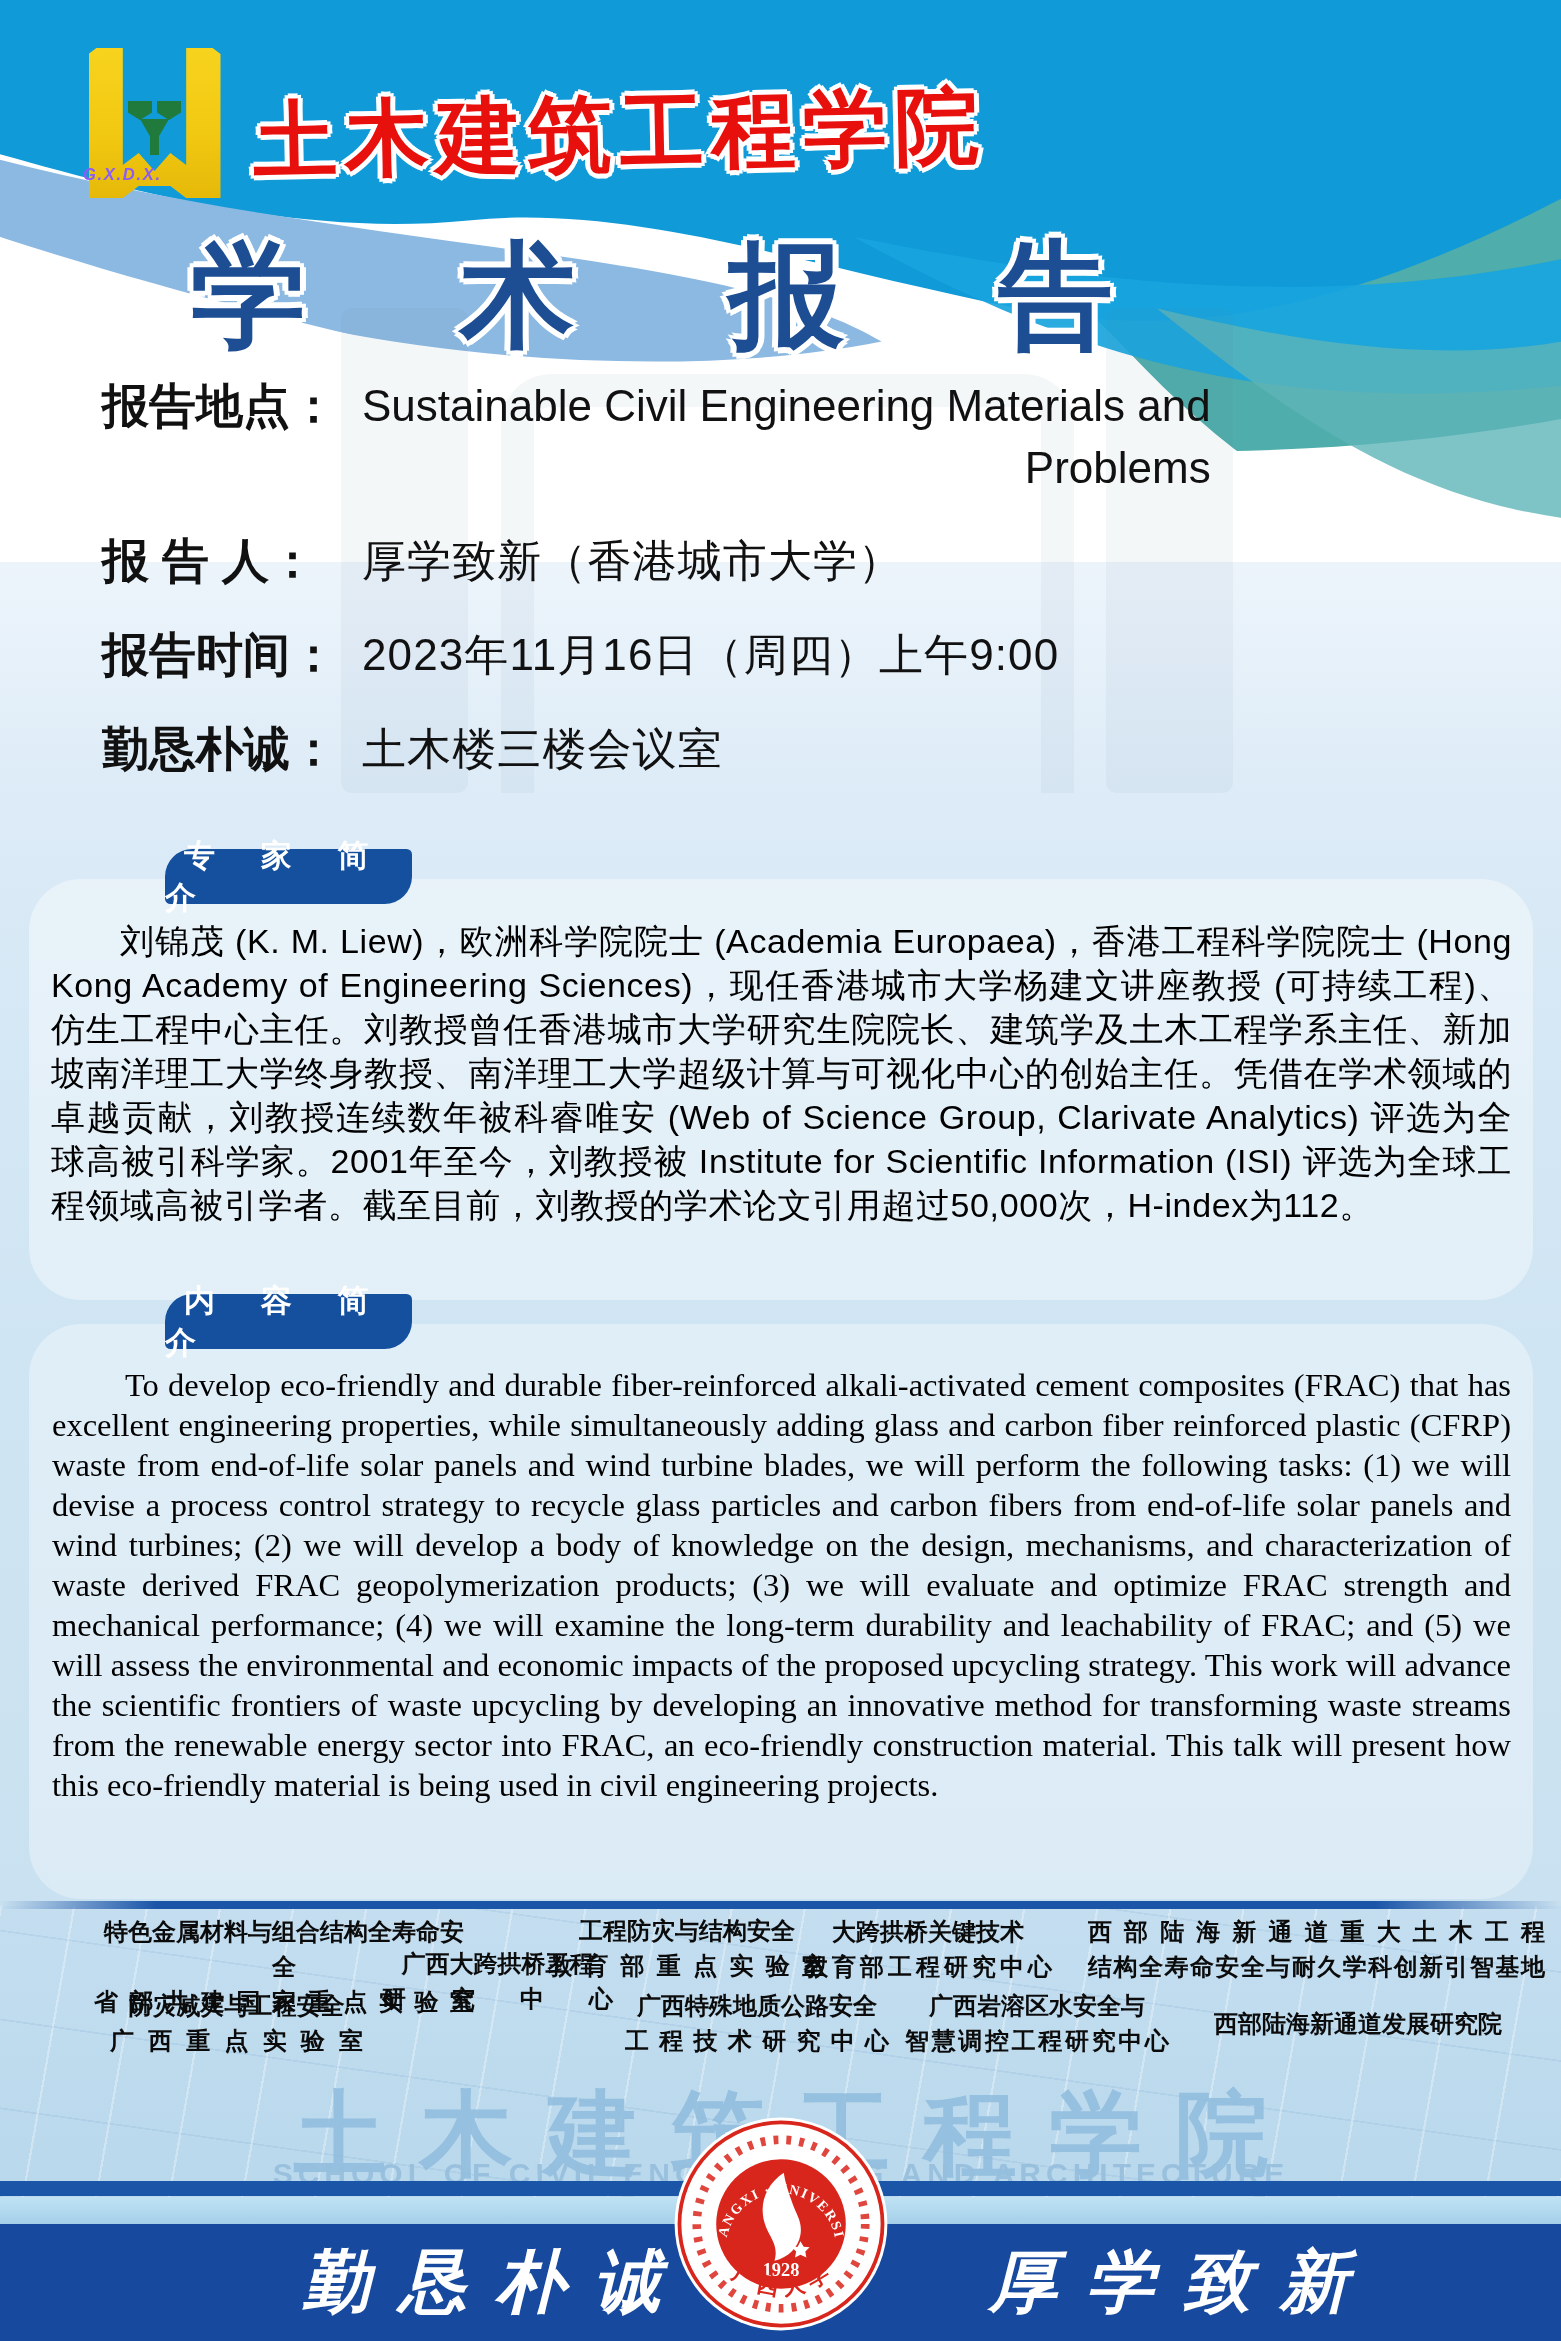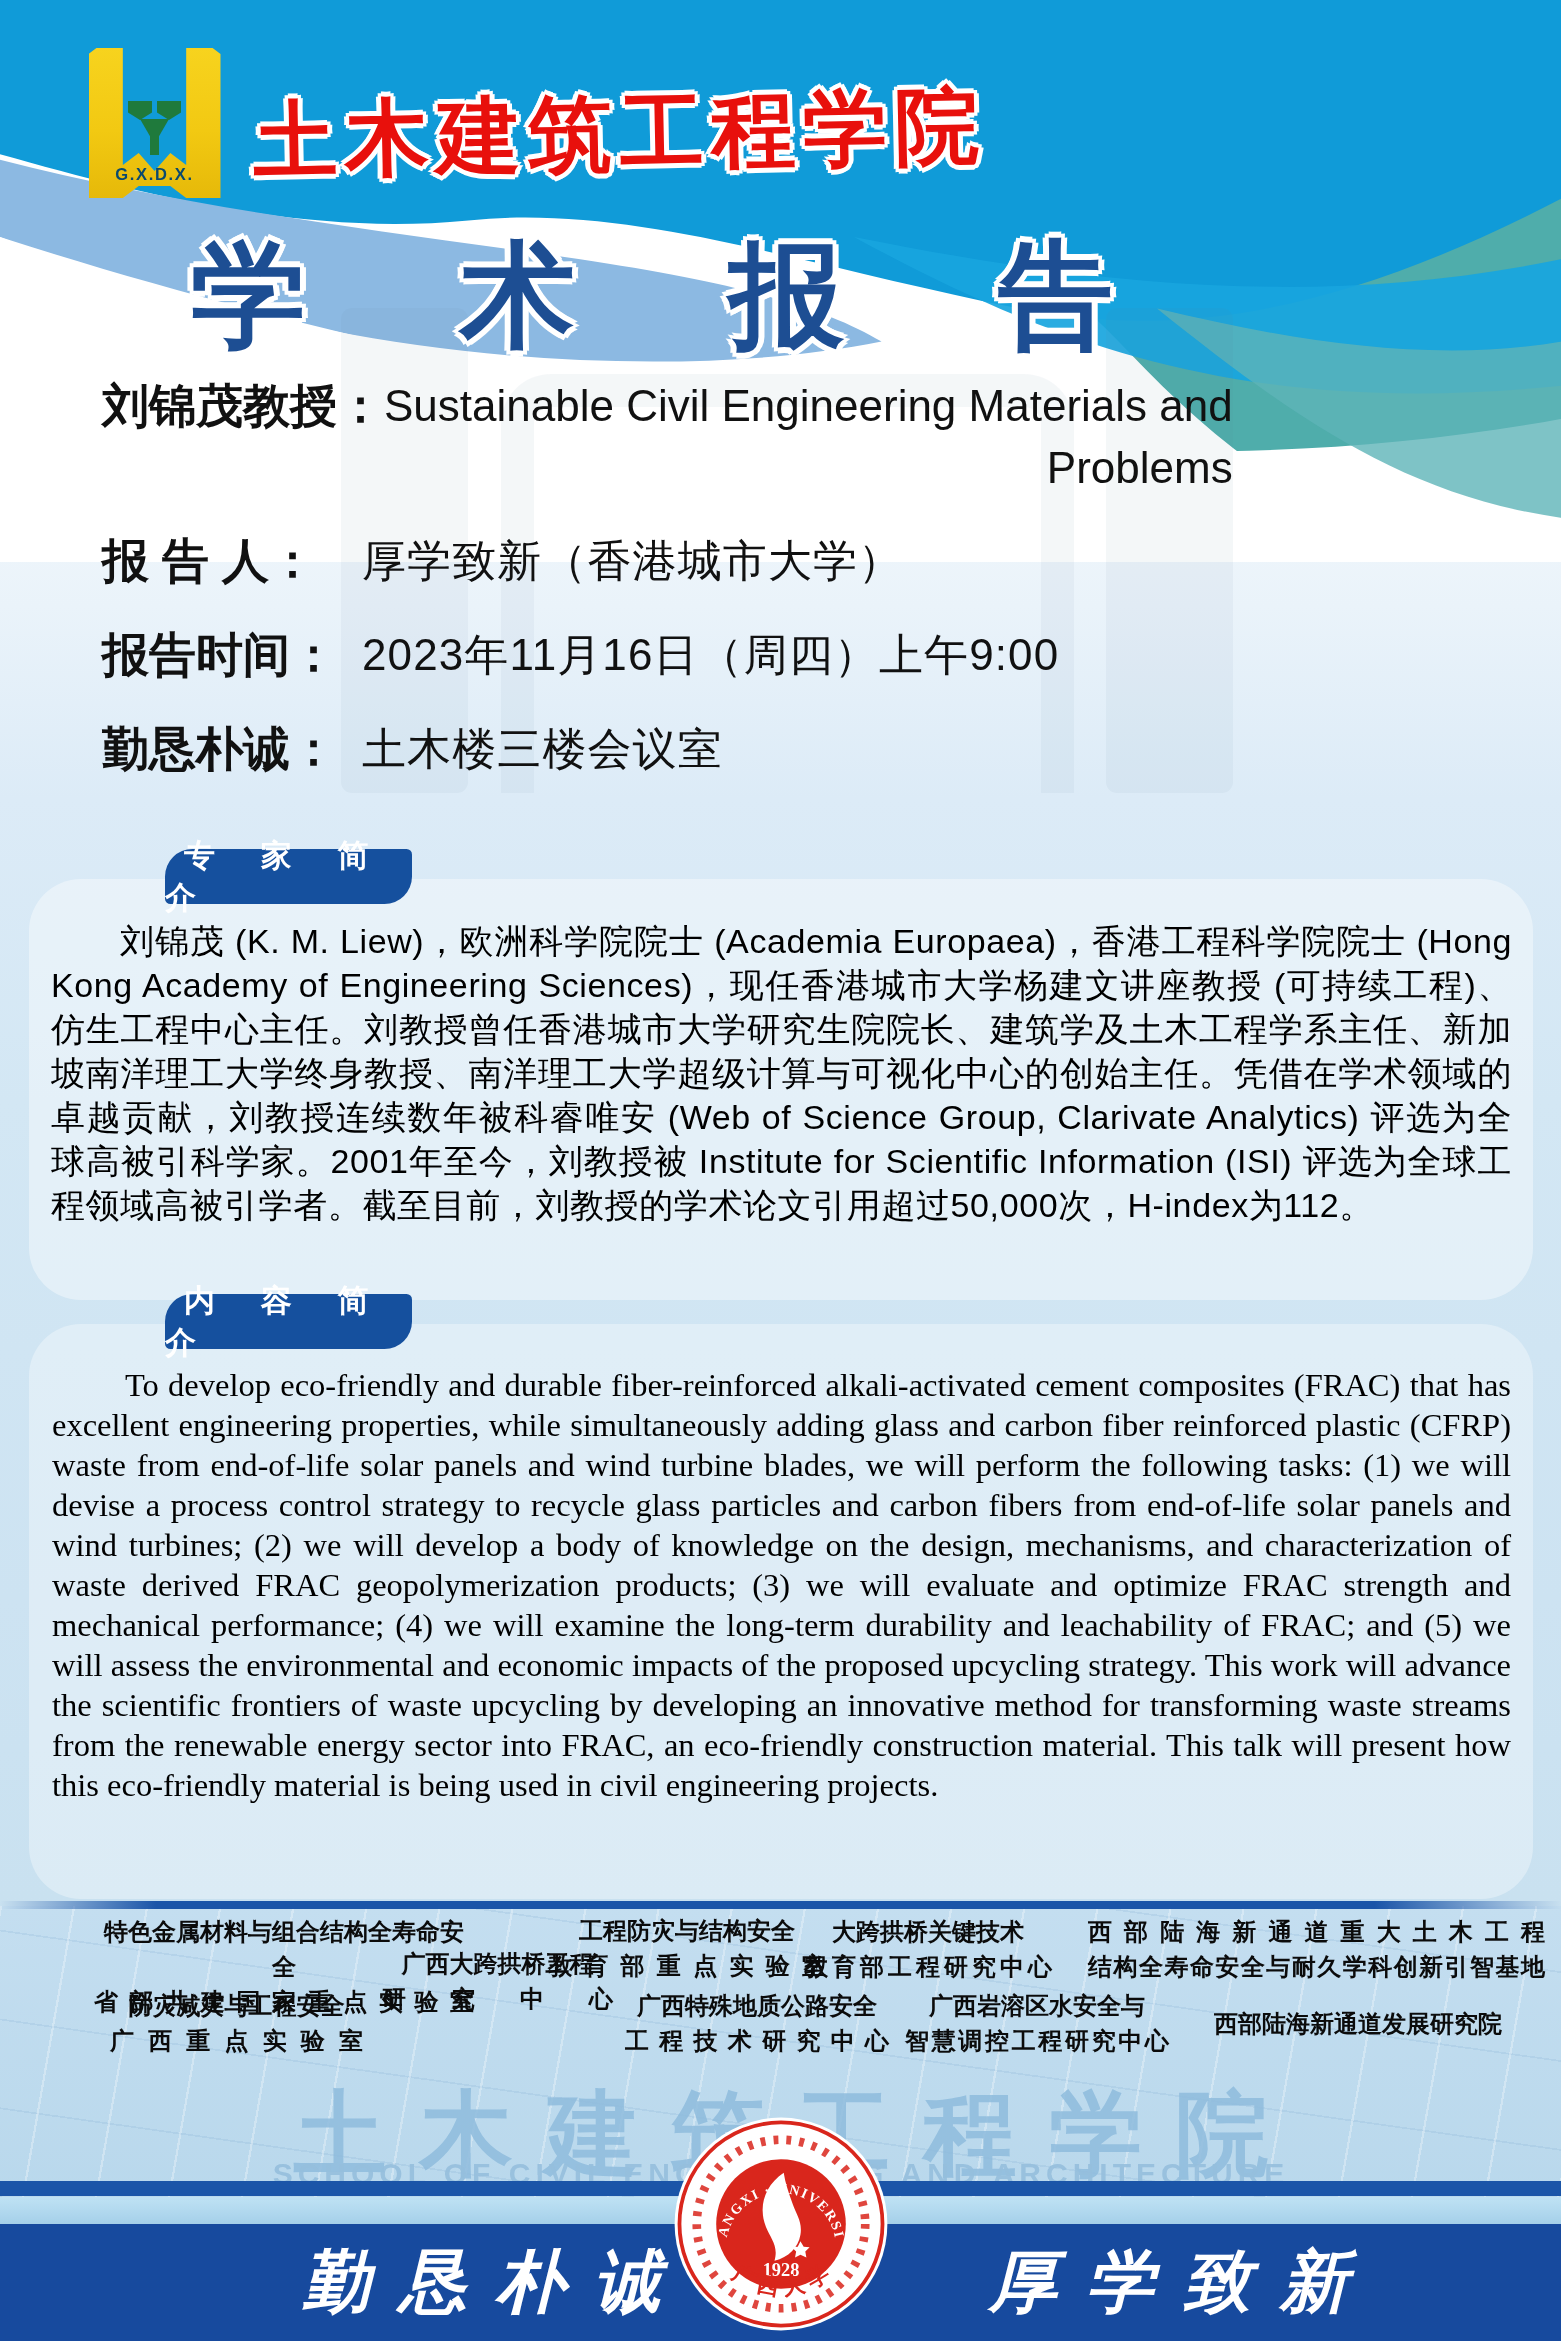--- a/index.html
+++ b/index.html
@@ -30,22 +30,22 @@
     background:linear-gradient(180deg,#f7d31e 0%,#f2c912 55%,#e6b909 100%);
     clip-path:polygon(0% 4%,6% 0%,26% 0%,26% 78%,38% 70%,50% 82%,62% 70%,74% 78%,74% 0%,94% 0%,100% 4%,100% 100%,74% 100%,62% 92%,38% 92%,26% 100%,0% 100%);
   }
   .logo .gm1{position:absolute;left:45px;top:53px;width:24px;height:19px;background:#1f7a3c;
     clip-path:polygon(0 0,100% 0,100% 60%,50% 100%,0 60%);}
   .logo .gm2{position:absolute;left:74px;top:53px;width:24px;height:19px;background:#1f7a3c;
     clip-path:polygon(0 0,100% 0,100% 60%,50% 100%,0 60%);}
   .logo .gm3{position:absolute;left:57px;top:71px;width:29px;height:25px;background:#1f7a3c;
     clip-path:polygon(0 0,100% 0,50% 100%);}
   .logo .gm4{position:absolute;left:67px;top:83px;width:8.8px;height:24px;background:#1f7a3c;}
-  .logo .acr{position:absolute;left:0;bottom:14.3px;width:100%;text-align:center;
-    font-size:16.5px;font-weight:bold;color:#0c4a6e;letter-spacing:1.7px;}
+  .logo .acr{position:absolute;left:0;bottom:14.3px;width:100%;text-align:left;
+    font-size:16.5px;font-weight:bold;color:#8b5cf6;letter-spacing:1.7px;font-style:italic;}
 
   
   .college-name{
     left:253px;top:77px;width:738px;z-index:5;
     font-size:84px;font-weight:bold;color:var(--college-red);
     letter-spacing:7.7px;white-space:nowrap;
     transform:rotate(-1.2deg);
     text-shadow:3.3px 3.3px 0 #fff,-3.3px -3.3px 0 #fff,3.3px -3.3px 0 #fff,-3.3px 3.3px 0 #fff,
                 5px 0 0 #fff,-5px 0 0 #fff,0 5px 0 #fff,0 -5px 0 #fff;
   }
@@ -166,21 +166,21 @@
 <div class="abs event-title">学 术 报 告</div>
 
 <div class="abs gate">
   <div class="arch"></div>
     <div class="tw1"></div>
     <div class="tw2"></div>
 </div>
 
 <div class="abs info">
   <div class="info-row row-topic">
-    <div class="info-lbl">刘锦茂教授：</div>
+    <div class="info-lbl">报告地点：</div>
     <div class="info-val">
       <div>Sustainable Civil Engineering Materials and</div>
       <div>Problems</div>
     </div>
   </div>
   <div class="info-row">
     <div class="info-lbl">报  告  人：</div>
     <div class="info-val cjk">厚学致新（香港城市大学）</div>
   </div>
   <div class="info-row">

